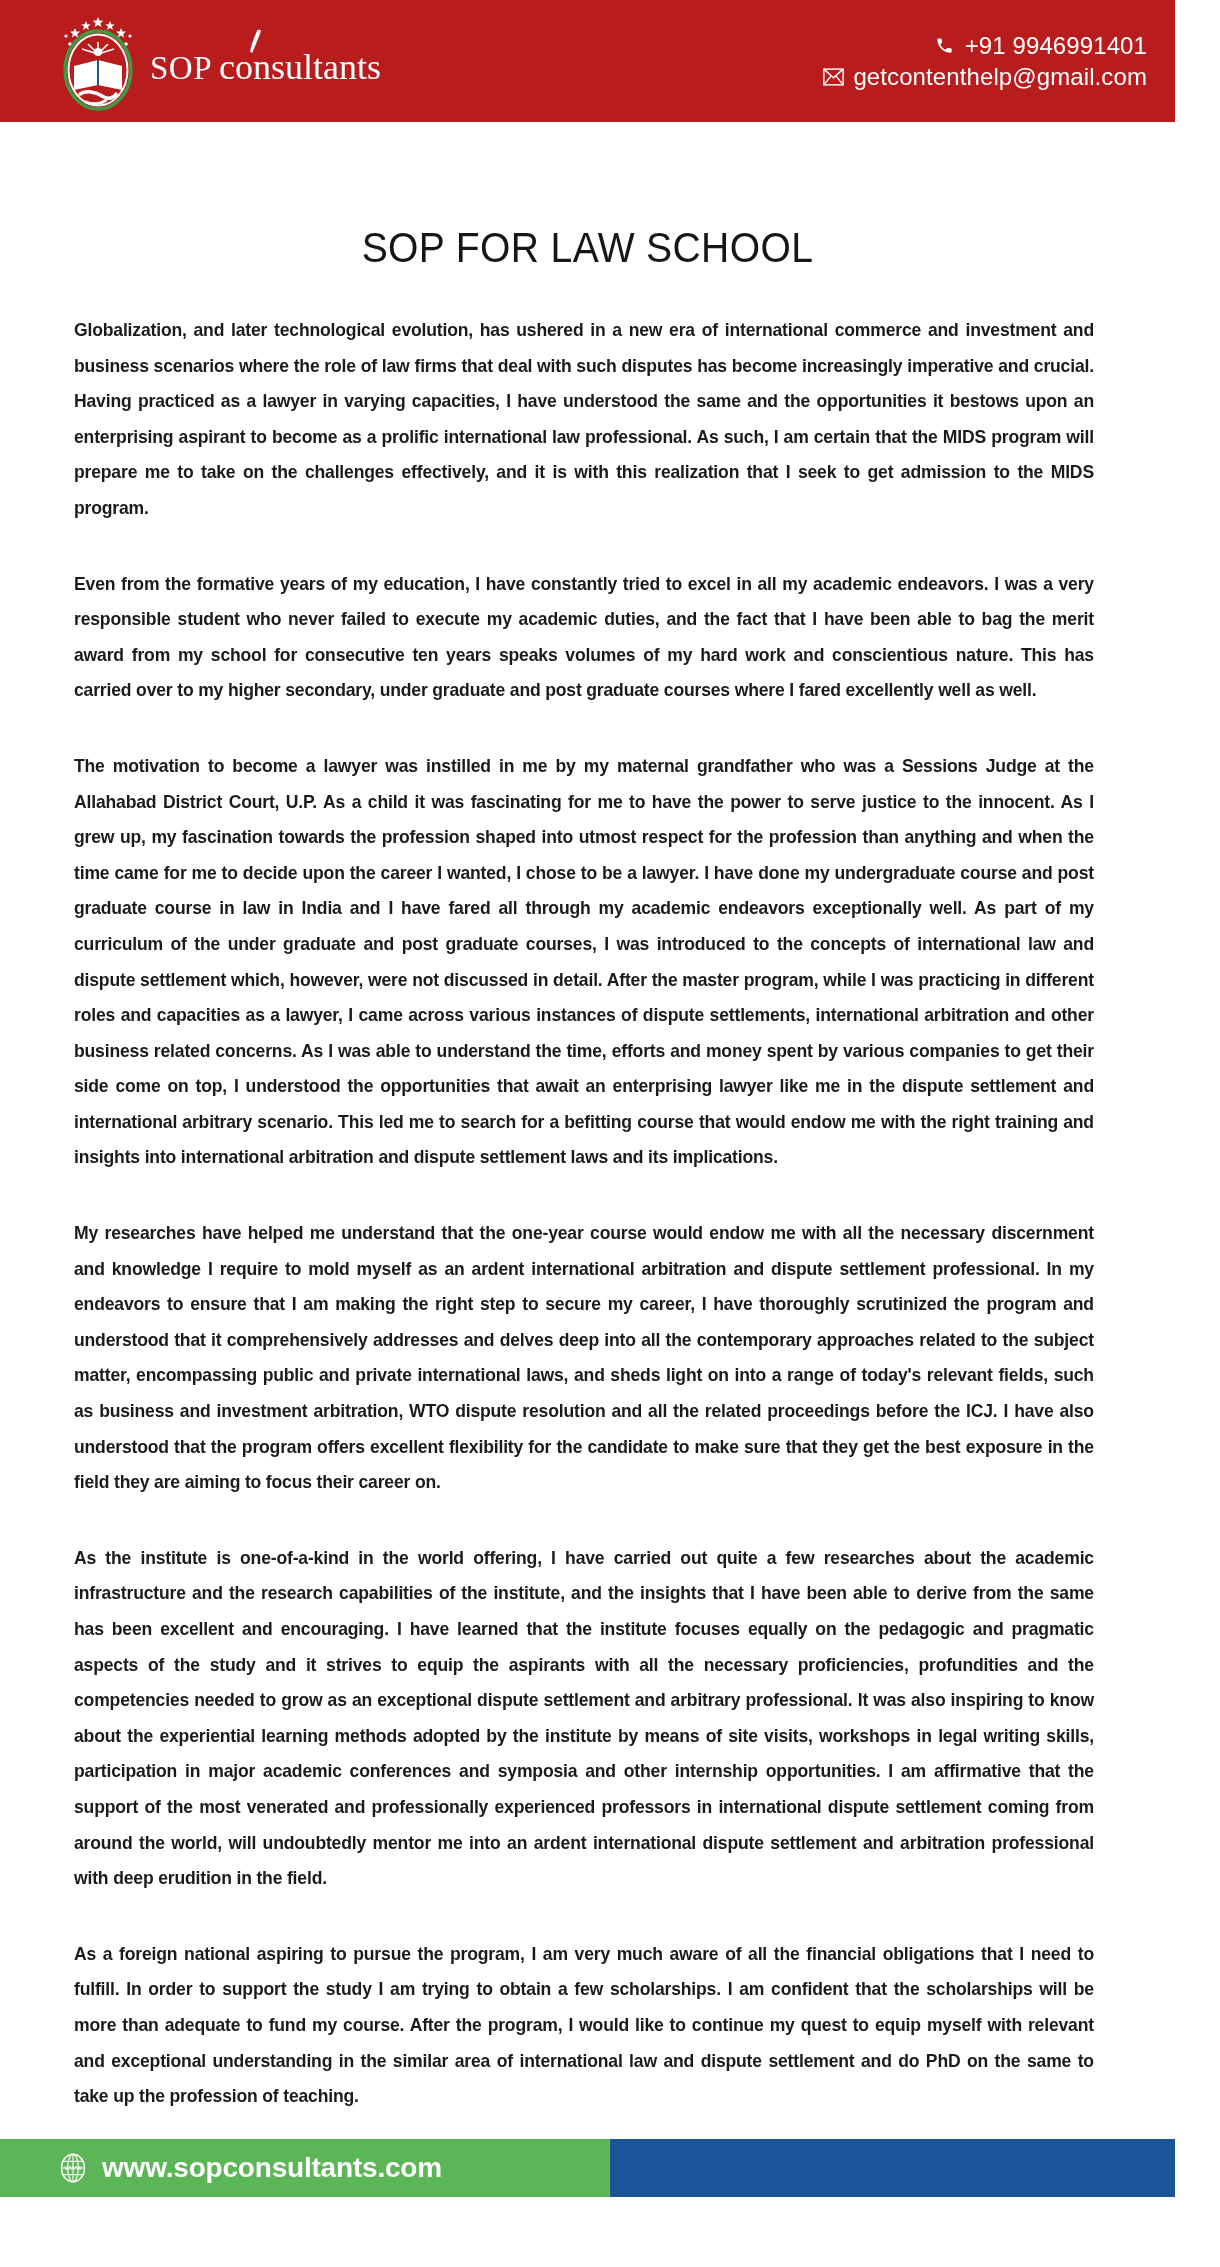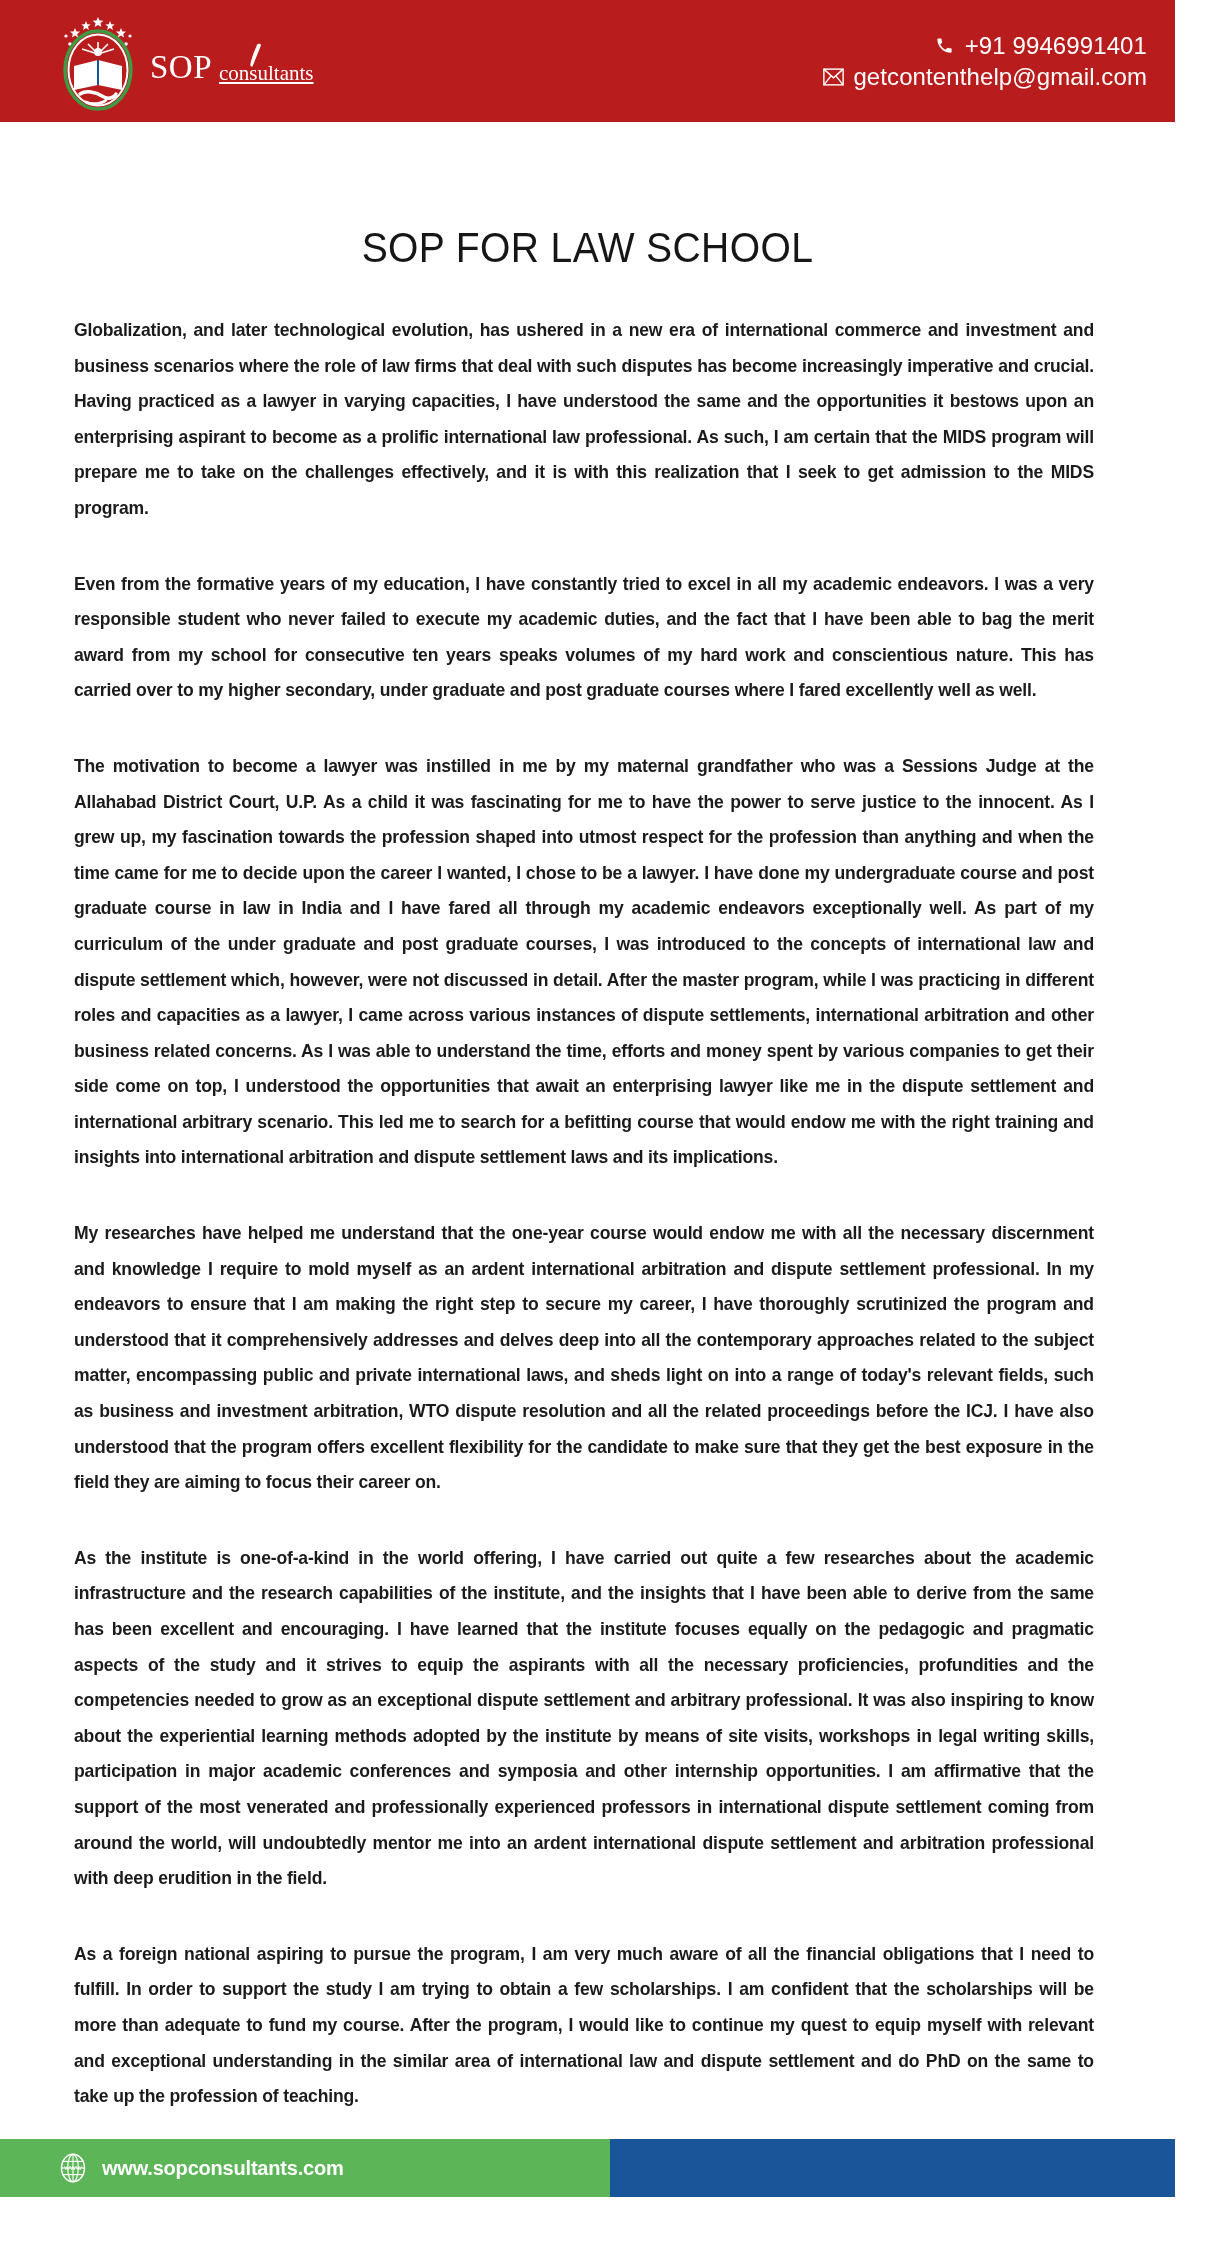--- a/index.html
+++ b/index.html
@@ -51,26 +51,25 @@
   }
   .brand-sop {
     font-family: "Liberation Serif", serif;
     font-size: 33px;
     color: #ffffff;
     letter-spacing: 0.5px;
     line-height: 1;
   }
   .brand-consultants {
     font-family: "Liberation Serif", serif;
-    font-size: 21px;
+    font-size: 36px;
     color: #ffffff;
     line-height: 1;
     margin-left: 7px;
     position: relative;
-    text-decoration: underline;
   }
   .brand-tick {
     position: absolute;
     left: 34px;
     top: -20px;
     width: 4px;
     height: 24px;
     background: #ffffff;
     transform: rotate(14deg) skewX(-8deg);
     border-radius: 2px 2px 0 60%;
@@ -153,21 +152,21 @@
     gap: 14px;
     box-sizing: border-box;
     padding-left: 58px;
   }
   .footer-blue {
     flex: 1 1 auto;
     background: #1a5499;
   }
   .footer-url {
     color: #ffffff;
-    font-size: 20px;
+    font-size: 28px;
     font-weight: 700;
     letter-spacing: -0.2px;
     white-space: nowrap;
   }
   .globe-icon { display:block; }
 </style>
 </head>
 <body>
 
 <div class="header">

